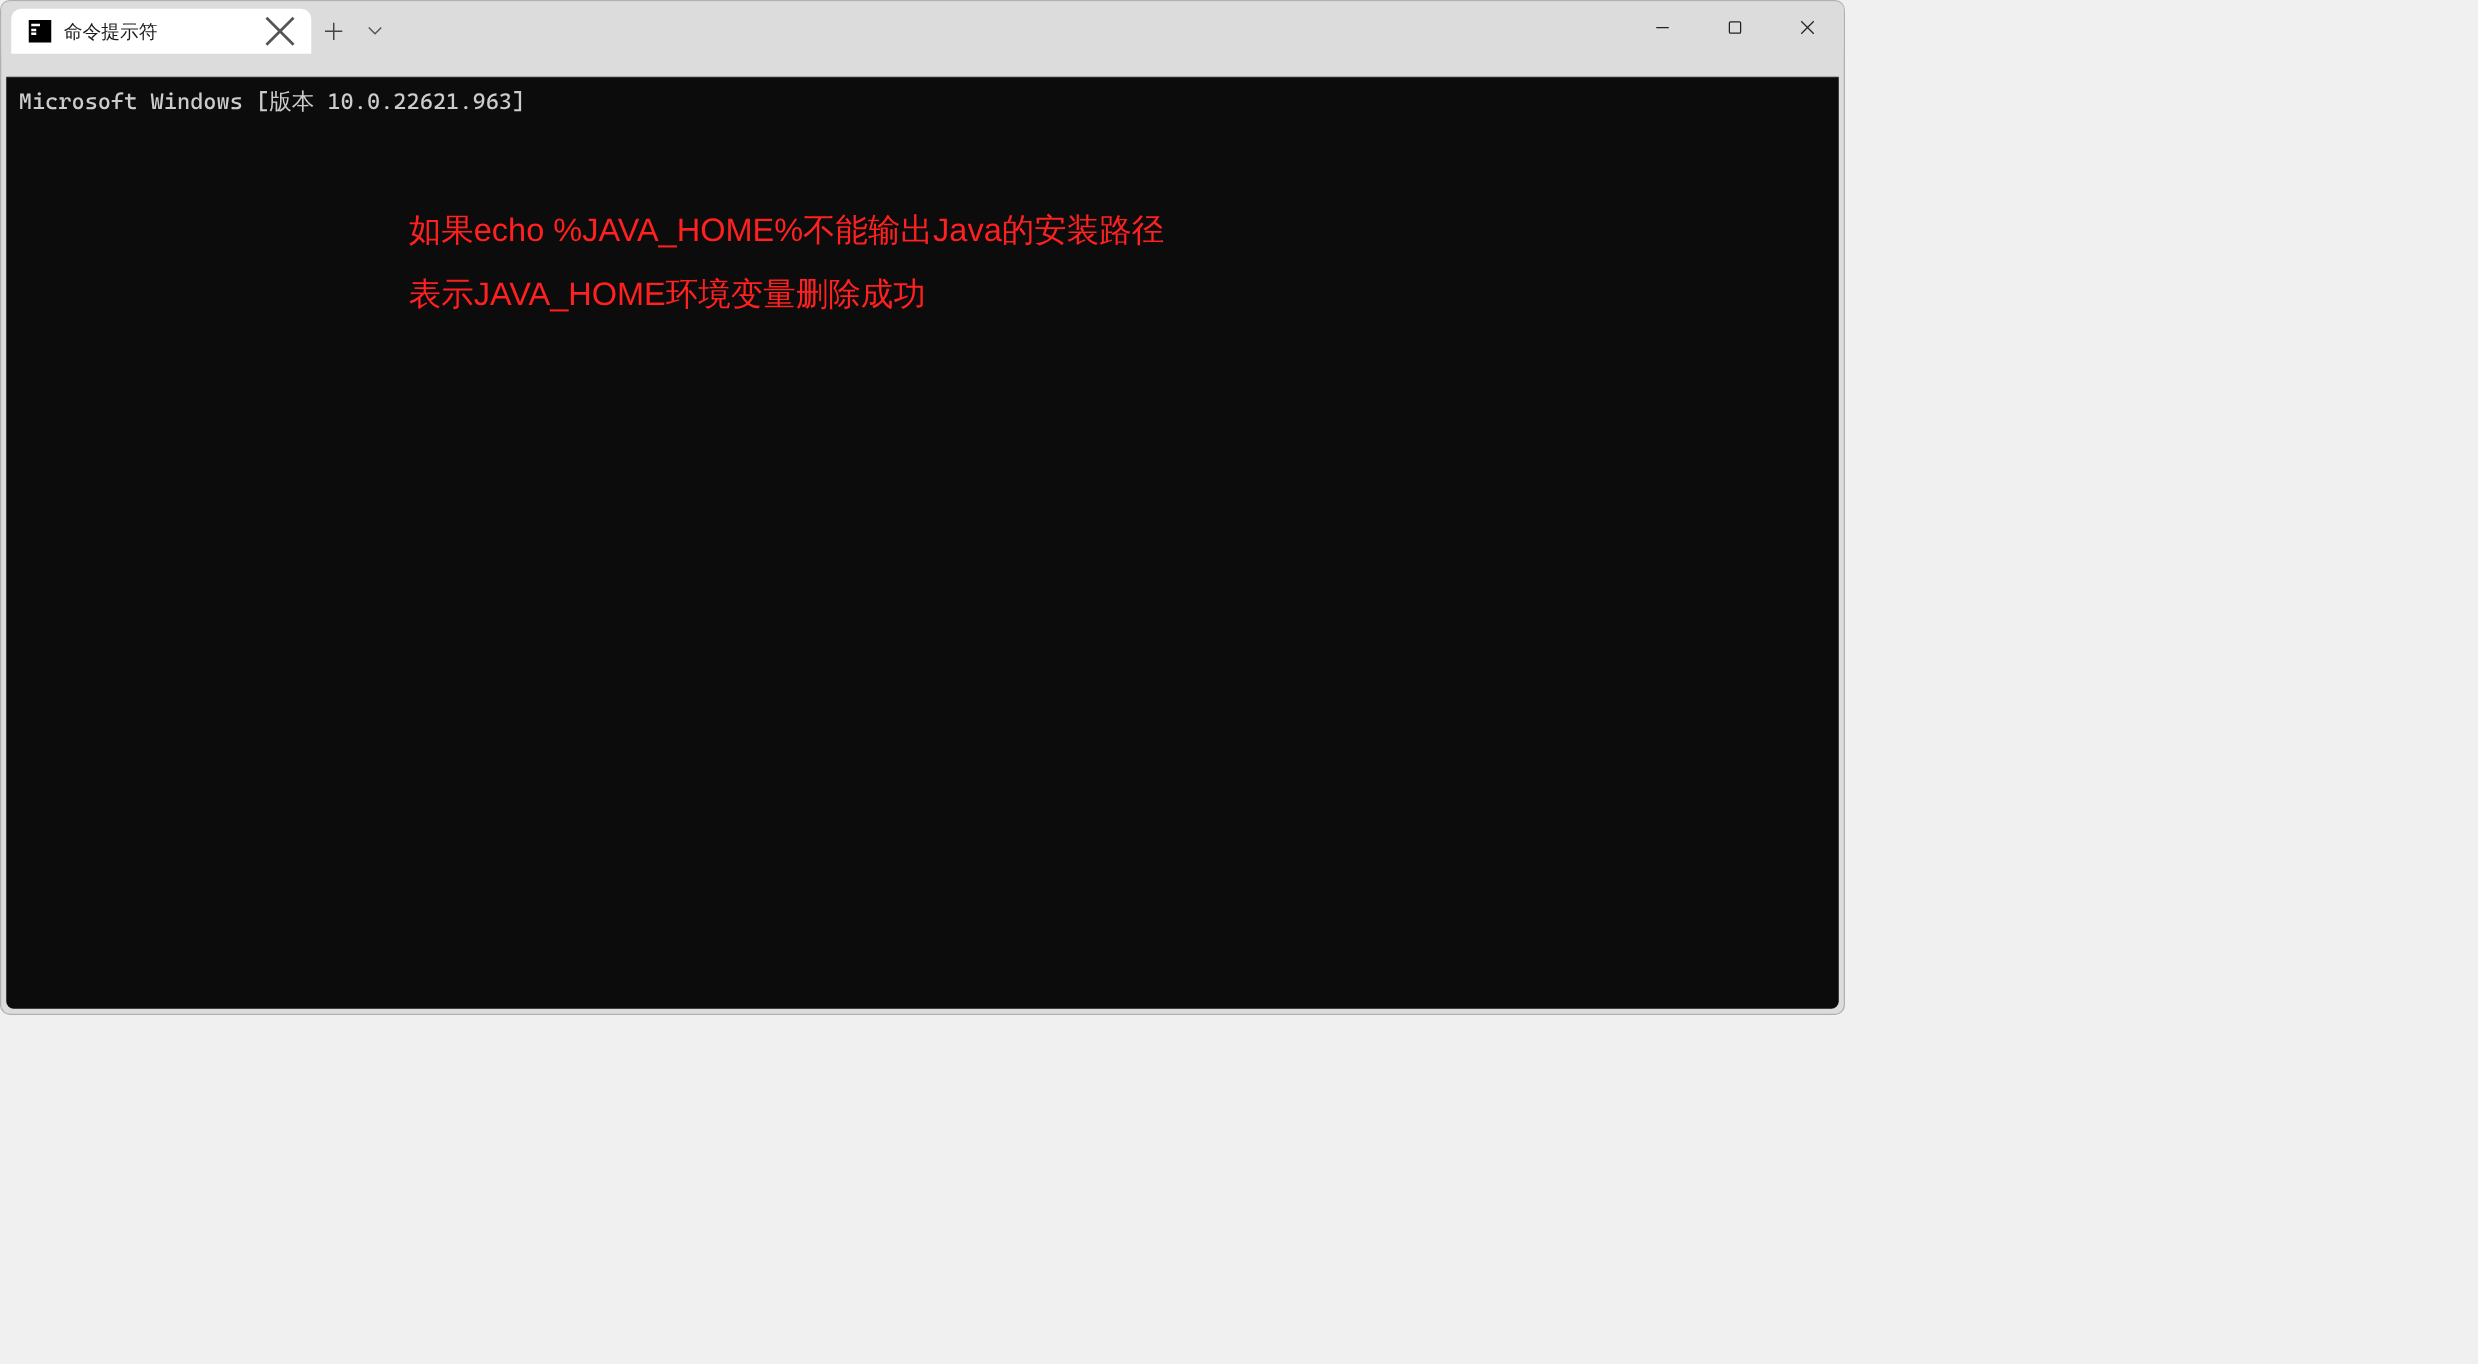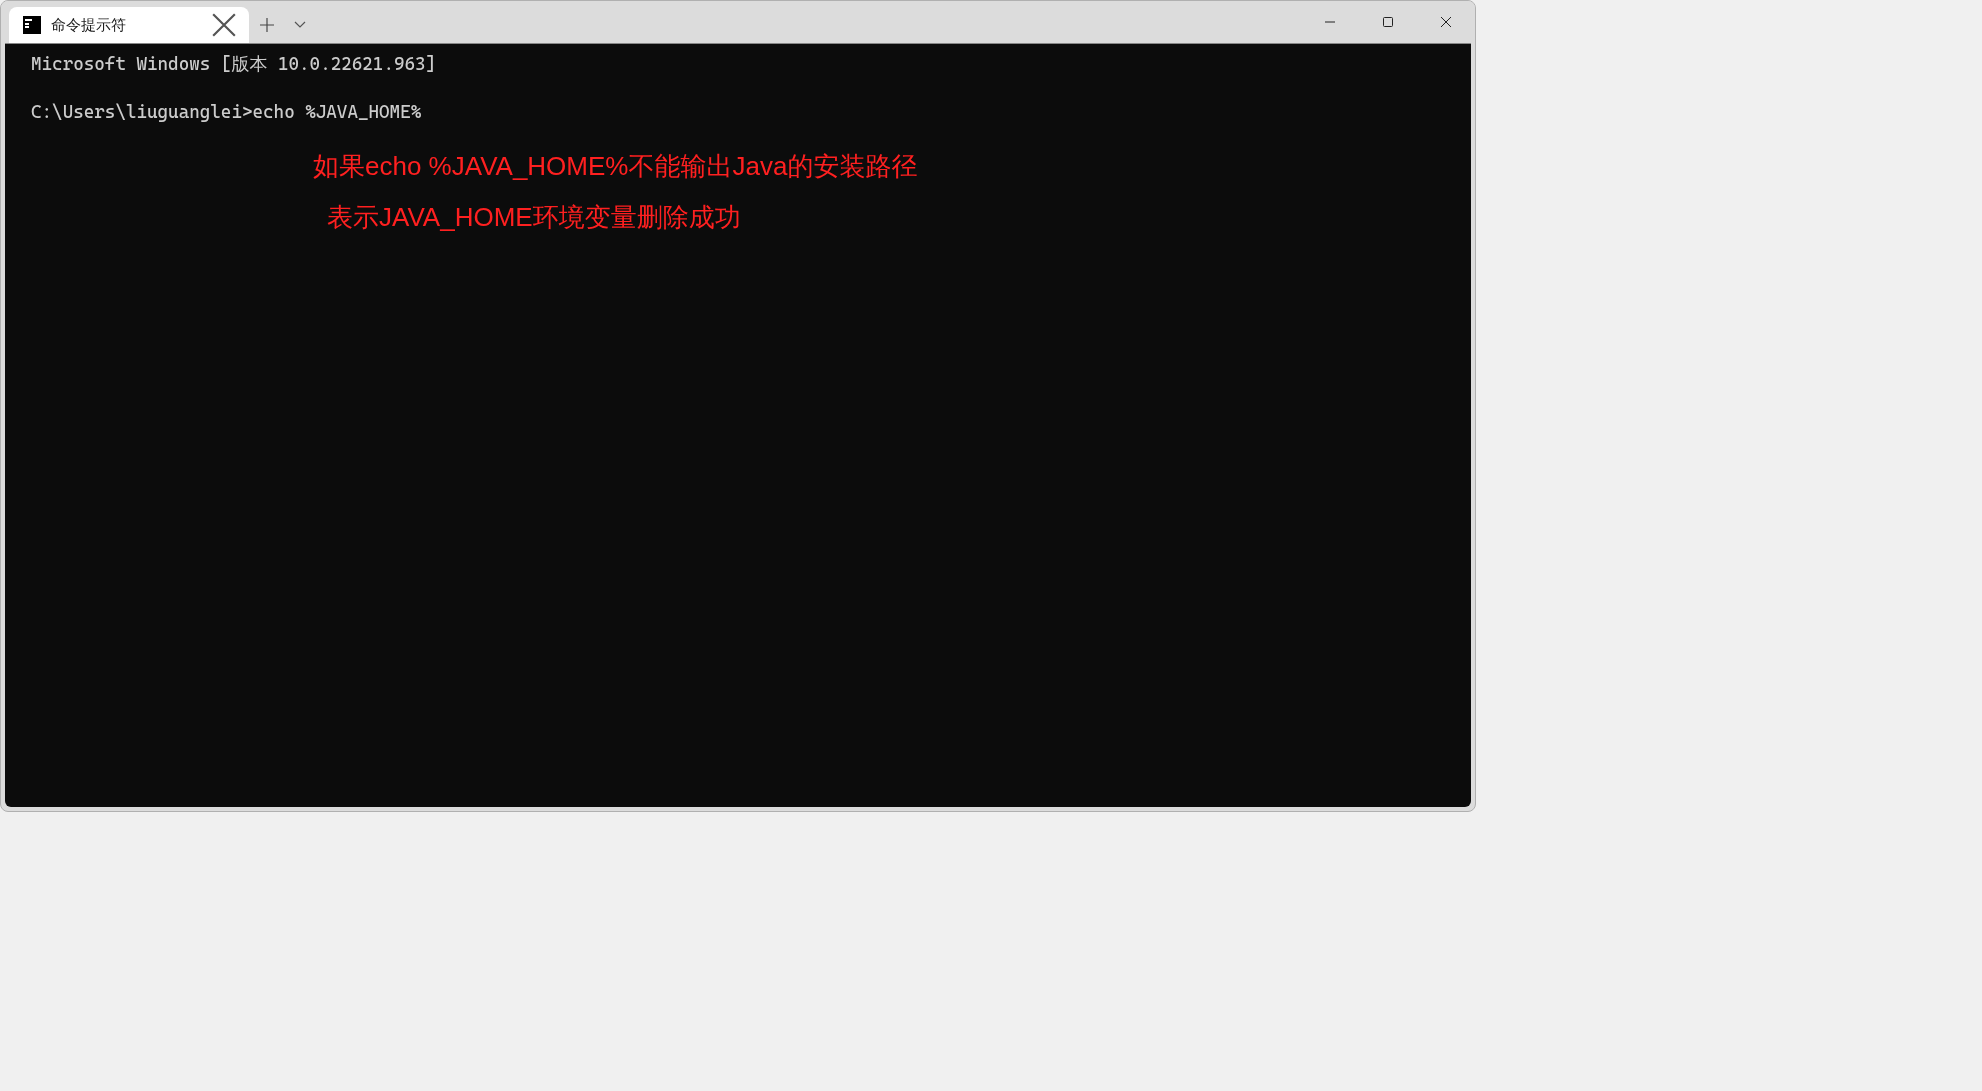--- a/index.html
+++ b/index.html
@@ -135,28 +135,28 @@
     
     .win-btn svg {
       width: 12px;
       height: 12px;
     }
     
     .terminal-area {
       flex: 1;
       background: #0c0c0c;
       position: relative;
-      padding: 8px 26px;
+      padding: 8px 10px;
       font-family: "Cascadia Mono", "Consolas", "Courier New", monospace;
       font-size: 18px;
       line-height: 24px;
       color: #cccccc;
       overflow: hidden;
       border-top: 1px solid #888;
-      margin: 0 4px 4px 4px;
+      margin: 18px 4px 4px 4px;
       border-radius: 0 0 6px 6px;
     }
     
     .term-line {
       white-space: pre;
       min-height: 24px;
     }
     
     .cursor {
       display: inline-block;
@@ -171,21 +171,21 @@
       position: absolute;
       color: #ff2020;
       font-family: "Microsoft YaHei", "SimHei", sans-serif;
       font-size: 26px;
       line-height: 1.45;
       font-weight: 400;
       white-space: nowrap;
     }
     
     .annotation-1 {
-      left: 308px;
+      left: 322px;
       top: 104px;
     }
     
     .annotation-2 {
       left: 322px;
       top: 155px;
     }
   </style>
 </head>
 <body>
@@ -232,20 +232,19 @@
           <path d="M1 1 L11 11 M11 1 L1 11" stroke="#222" stroke-width="1" fill="none"></path>
         </svg>
       </div>
     </div>
 
   </div>
 
   <div class="terminal-area">
     <div class="term-line">Microsoft Windows [版本 10.0.22621.963]</div>
     <div class="term-line"></div>
-    <div class="term-line">C:\Users\liuguanglei&gt;echo %JAVA_HOME%</div>
     <div class="term-line"></div>
 
     <div class="annotation annotation-1">如果echo  %JAVA_HOME%不能输出Java的安装路径</div>
     <div class="annotation annotation-2">表示JAVA_HOME环境变量删除成功</div>
   </div>
 
 </div>
 
 </body></html>

